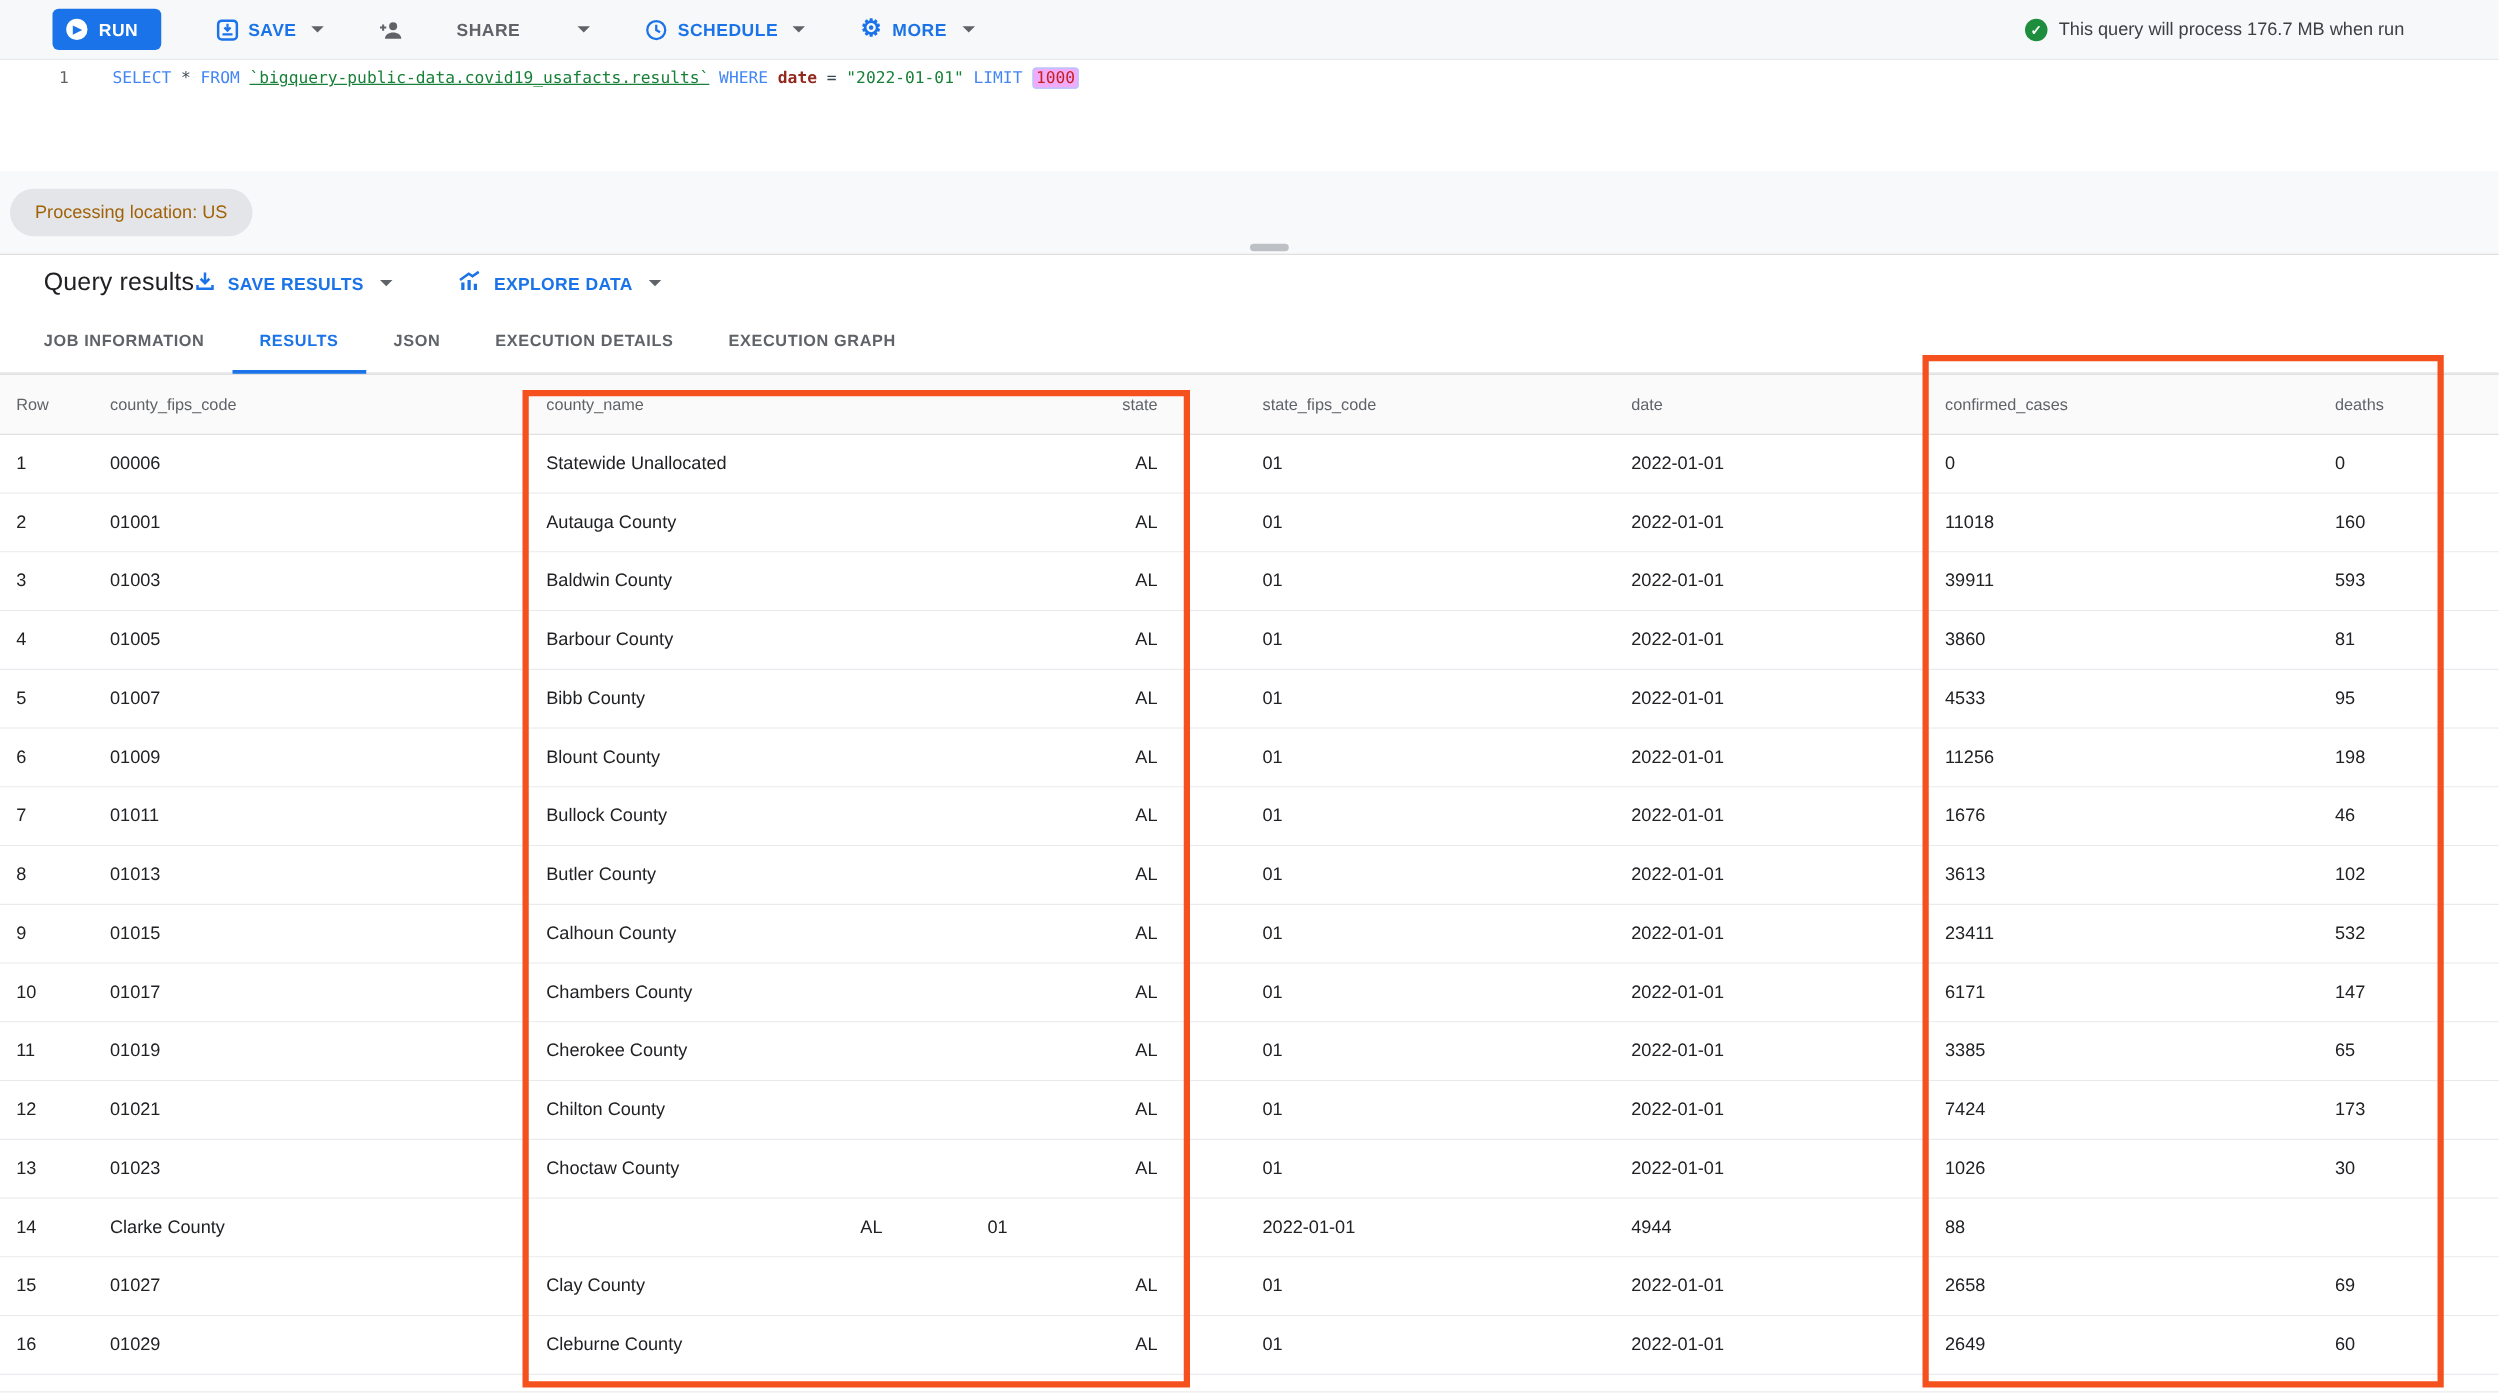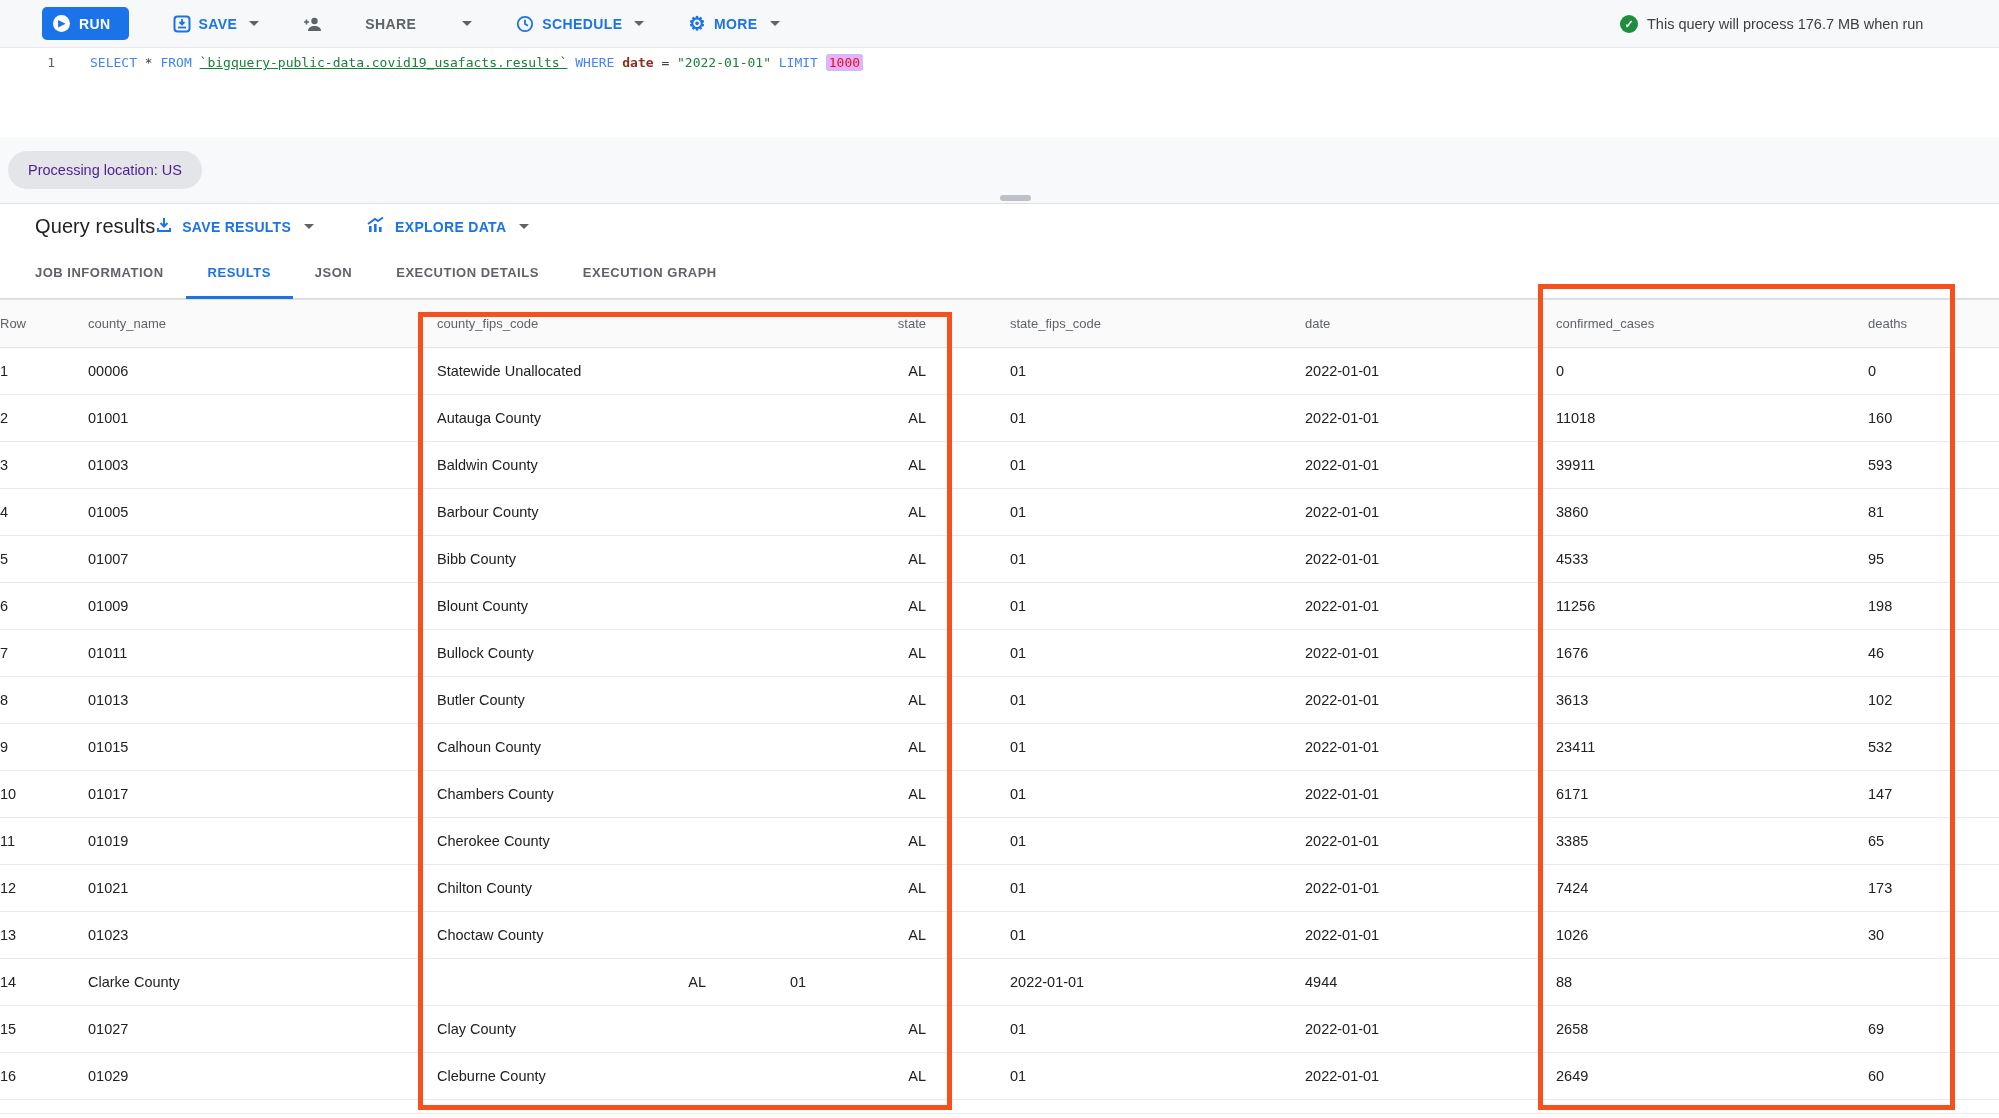--- a/index.html
+++ b/index.html
@@ -39,21 +39,21 @@
   .op { color:#37474f; }
   .tbl-ref { color:#188038; text-decoration:underline; }
   .col-ref { color:#93291e; font-weight:700;}
   .str { color:#188038; }
   .num-hl { color:#c5221f; background:#f0abfc; border:1px solid #aecbfa; border-radius:3px; padding:0 2px;}
 
   
   .proc-strip { height:67px; background:#f8f9fa; border-bottom:1px solid #e0e0e0;
     display:flex; align-items:center; position:relative; }
   .chip { margin-left:8px; background:#e3e5e8; border-radius:19px; height:38px;
-    display:flex; align-items:center; padding:0 20px; font-size:14.5px; color:#4c1d95; }
+    display:flex; align-items:center; padding:0 20px; font-size:14.5px; color:#a16207; }
   .drag-handle { position:absolute; left:1000px; bottom:2px; width:31px; height:6px;
     background:#bdc1c6; border-radius:3px; cursor:row-resize; }
 
   
   .results-header { height:45px; display:flex; align-items:center; 
     padding:0 26px 0 35px; }
   .results-title { font-size:20px; color:#202124; letter-spacing:.1px; }
   .results-actions { display:flex; align-items:center; gap:52px; }
   .action-btn { display:flex; align-items:center; gap:9px; color:#1a73e8; font-size:14px;
     font-weight:700; letter-spacing:.3px; cursor:pointer; }
@@ -66,21 +66,21 @@
     margin-bottom:-1px; }
   .tab.active { color:#1a73e8; border-bottom-color:#1a73e8; }
 
   
   .grid-row { display:grid; grid-template-columns:88px 349px 353px 220px 295px 251px 312px 1fr; }
   .theader { background:#fafafa; border-top:1px solid #e0e0e0; border-bottom:1px solid #e0e0e0;
     height:49px; }
   .theader .cell { color:#5f6368; font-size:13px; line-height:47px; }
   .trow { height:47px; border-bottom:1px solid #e8eaed; background:#fff; }
   .trow .cell { font-size:14.5px; color:#202124; line-height:46px; overflow:hidden; white-space:nowrap; }
-  .cell.c0 { }
+  .cell.c0 { padding-left:13px; }
   .cell.c3 { text-align:right; padding-right:84px; }
 
   
   .hl-box { position:absolute; border:5px solid var(--hl,#f4511e); pointer-events:none; z-index:5; }
   .hl-box.one { left:418px; top:312px; width:534px; height:798px; }
   .hl-box.two { left:1538px; top:284px; width:417px; height:826px; }
 
   .bottom-line { position:absolute; left:0; top:1113px; width:1999px; height:1px; background:#ececec; }
 </style>
 </head>
@@ -178,22 +178,22 @@
       <div class="tab">JOB INFORMATION</div>
       <div class="tab active">RESULTS</div>
       <div class="tab">JSON</div>
       <div class="tab">EXECUTION DETAILS</div>
       <div class="tab">EXECUTION GRAPH</div>
     </div>
 
   <div>
     <div class="grid-row theader">
         <div class="cell c0">Row</div>
+        <div class="cell c1">county_fips_code</div>
         <div class="cell c2">county_name</div>
-        <div class="cell c1">county_fips_code</div>
         <div class="cell c3">state</div>
         <div class="cell c4">state_fips_code</div>
         <div class="cell c5">date</div>
         <div class="cell c6">confirmed_cases</div>
         <div class="cell c7">deaths</div>
       </div>
     <div>
         <div class="grid-row trow">
           <div class="cell c0">1</div>
           <div class="cell c1">00006</div>

